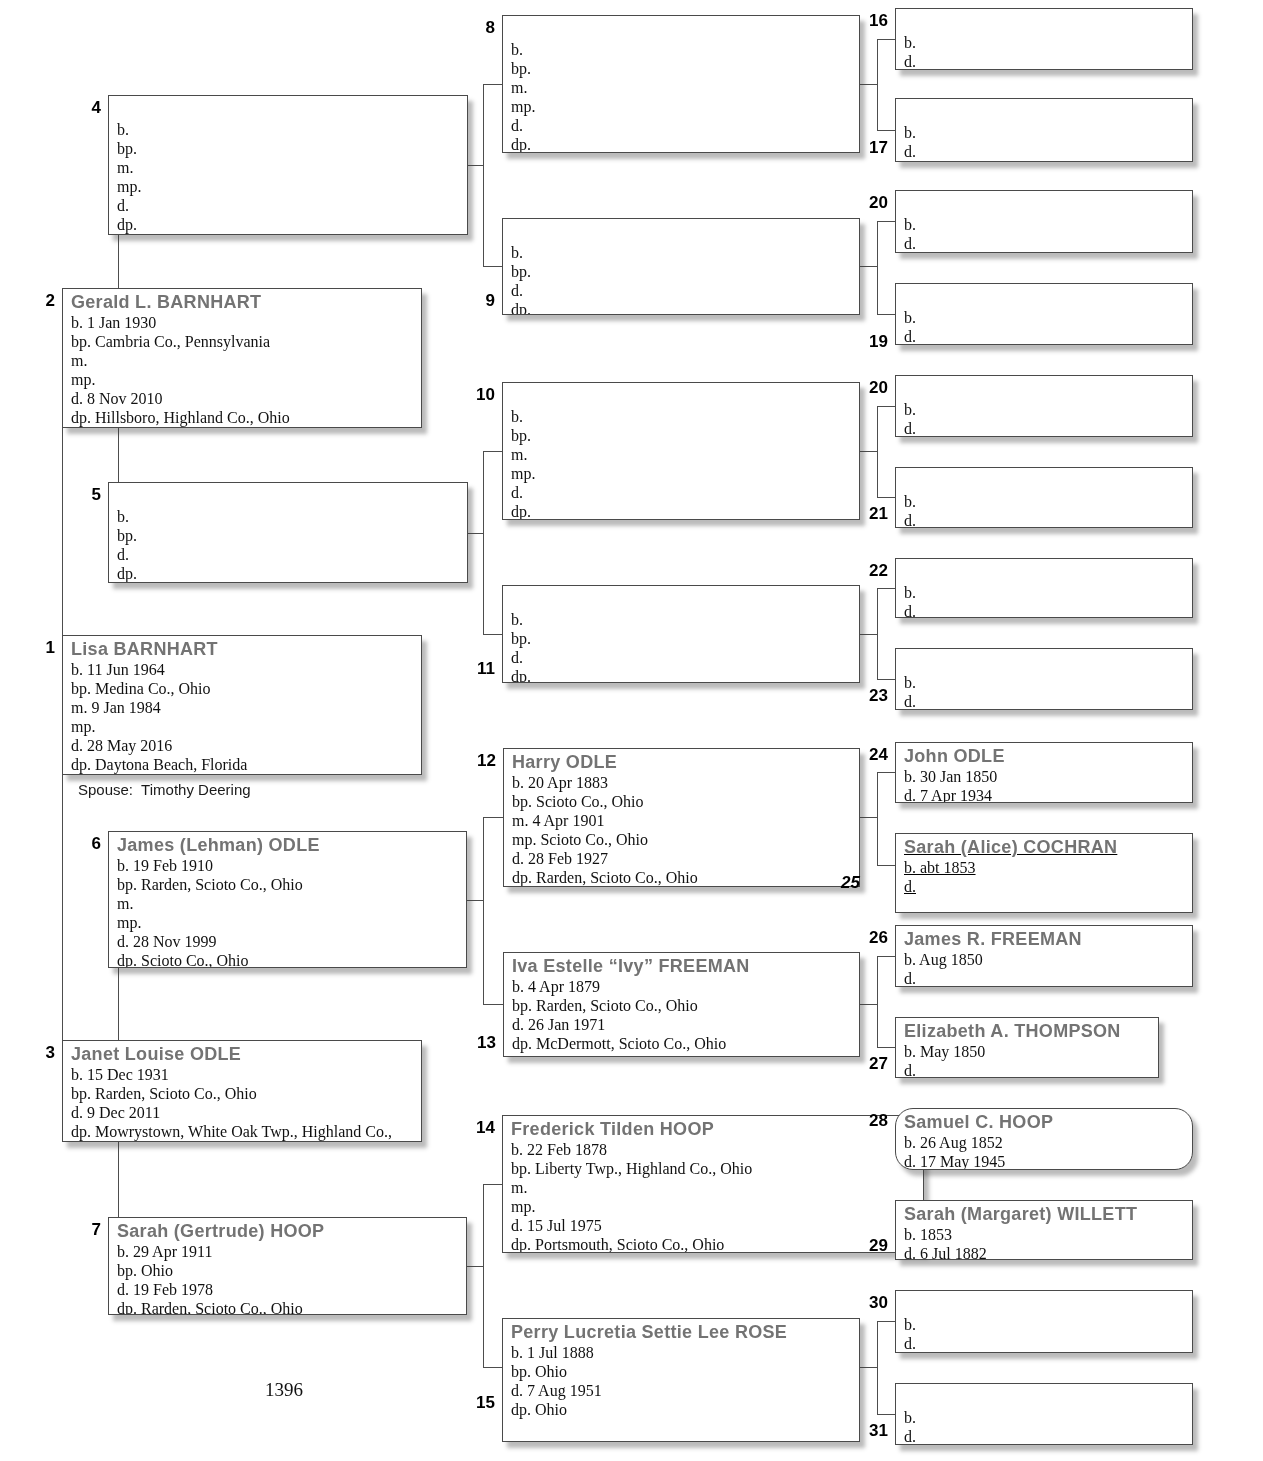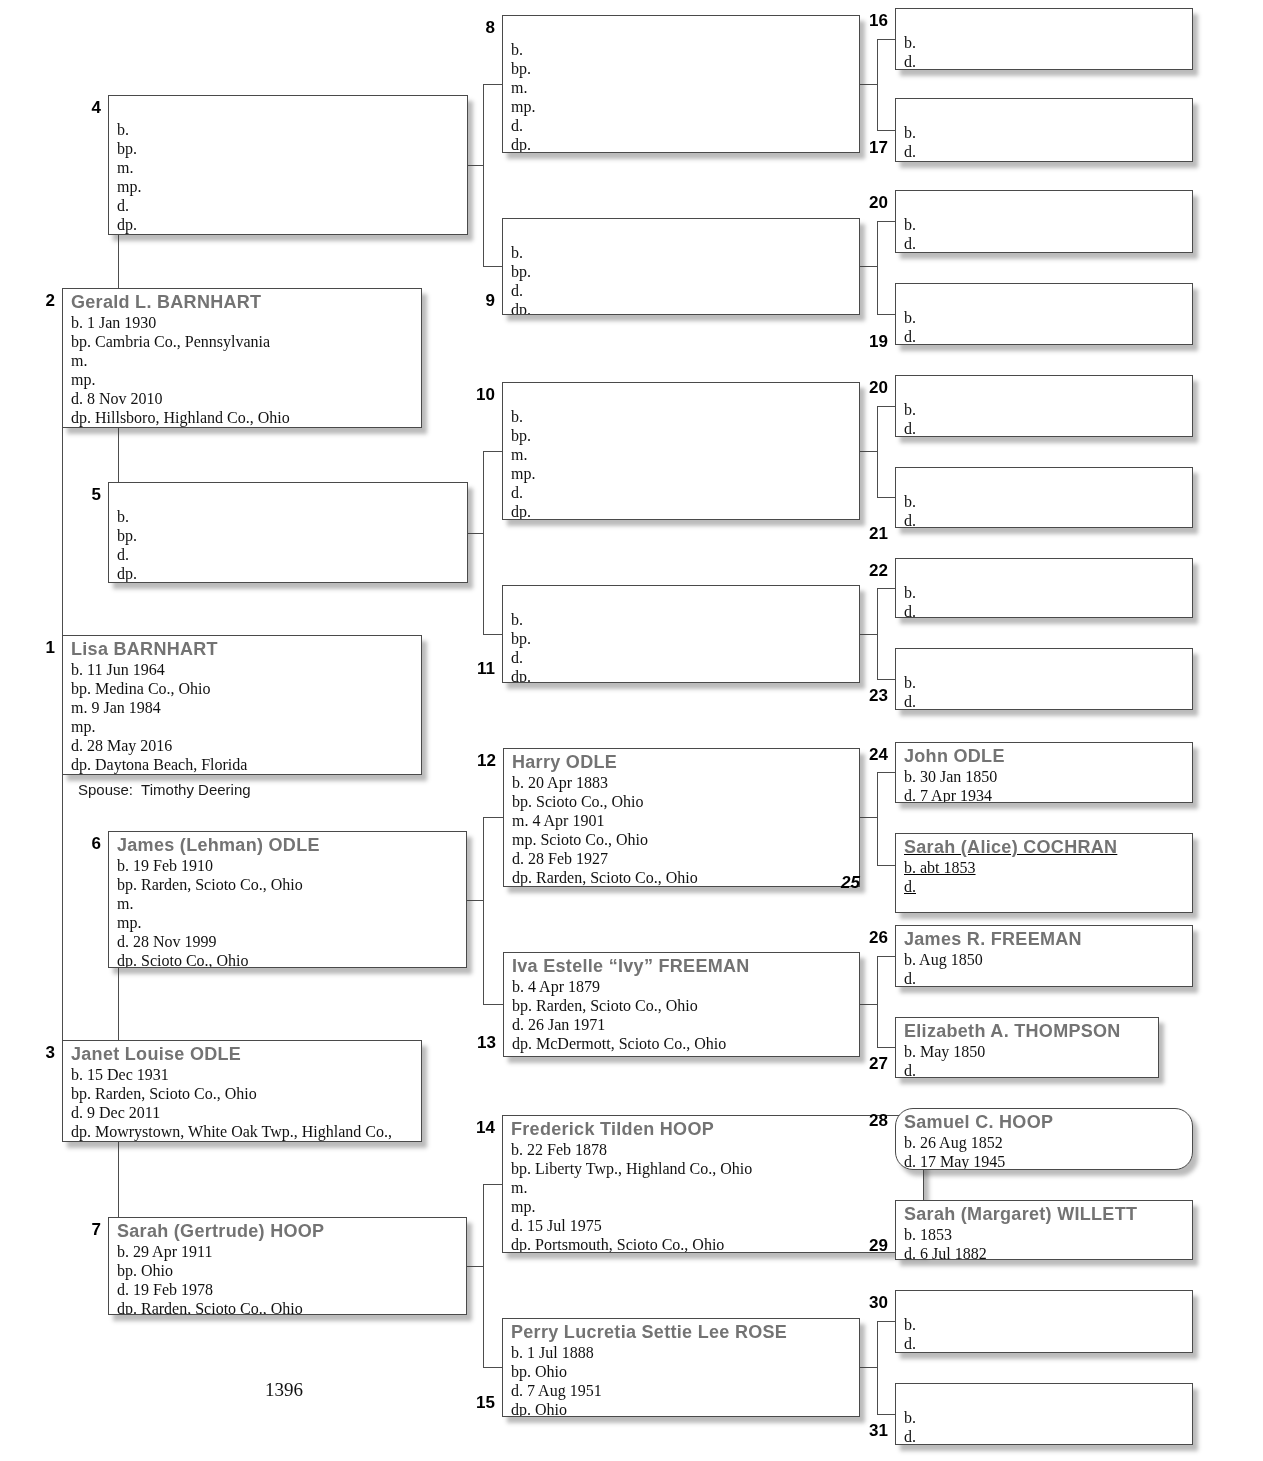--- a/index.html
+++ b/index.html
@@ -256,21 +256,21 @@
     <div class="pbox" style="left: 502px; top: 1115px; width: 422px; height: 138px;">
       <div class="pname">Frederick Tilden HOOP</div>
       <div class="pfield">b. 22 Feb 1878</div>
       <div class="pfield">bp. Liberty Twp., Highland Co., Ohio</div>
       <div class="pfield">m.</div>
       <div class="pfield">mp.</div>
       <div class="pfield">d. 15 Jul 1975</div>
       <div class="pfield">dp. Portsmouth, Scioto Co., Ohio</div>
     </div>
     <div class="pnum" style="left: 461px; top: 1118px;">14</div>
-    <div class="pbox" style="left: 502px; top: 1318px; width: 358px; height: 99px;">
+    <div class="pbox" style="left: 502px; top: 1318px; width: 358px; height: 124px;">
       <div class="pname">Perry Lucretia Settie Lee ROSE</div>
       <div class="pfield">b. 1 Jul 1888</div>
       <div class="pfield">bp. Ohio</div>
       <div class="pfield">d. 7 Aug 1951</div>
       <div class="pfield">dp. Ohio</div>
     </div>
     <div class="pnum" style="left: 461px; top: 1393px;">15</div>
     <div class="pbox" style="left: 895px; top: 8px; width: 298px; height: 62px;">
       <div class="pname"></div>
       <div class="pfield">b.</div>
@@ -299,21 +299,21 @@
       <div class="pname"></div>
       <div class="pfield">b.</div>
       <div class="pfield">d.</div>
     </div>
     <div class="pnum" style="left: 854px; top: 378px;">20</div>
     <div class="pbox" style="left: 895px; top: 467px; width: 298px; height: 61px;">
       <div class="pname"></div>
       <div class="pfield">b.</div>
       <div class="pfield">d.</div>
     </div>
-    <div class="pnum" style="left: 854px; top: 524px;">21</div>
+    <div class="pnum" style="left: 854px; top: 504px;">21</div>
     <div class="pbox" style="left: 895px; top: 558px; width: 298px; height: 60px;">
       <div class="pname"></div>
       <div class="pfield">b.</div>
       <div class="pfield">d.</div>
     </div>
     <div class="pnum" style="left: 854px; top: 561px;">22</div>
     <div class="pbox" style="left: 895px; top: 648px; width: 298px; height: 62px;">
       <div class="pname"></div>
       <div class="pfield">b.</div>
       <div class="pfield">d.</div>

